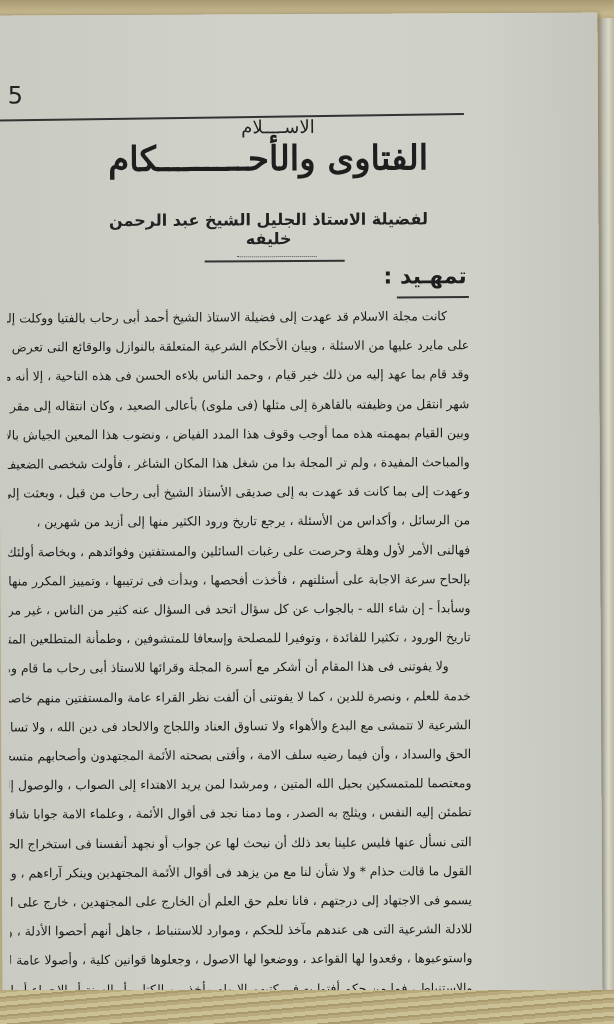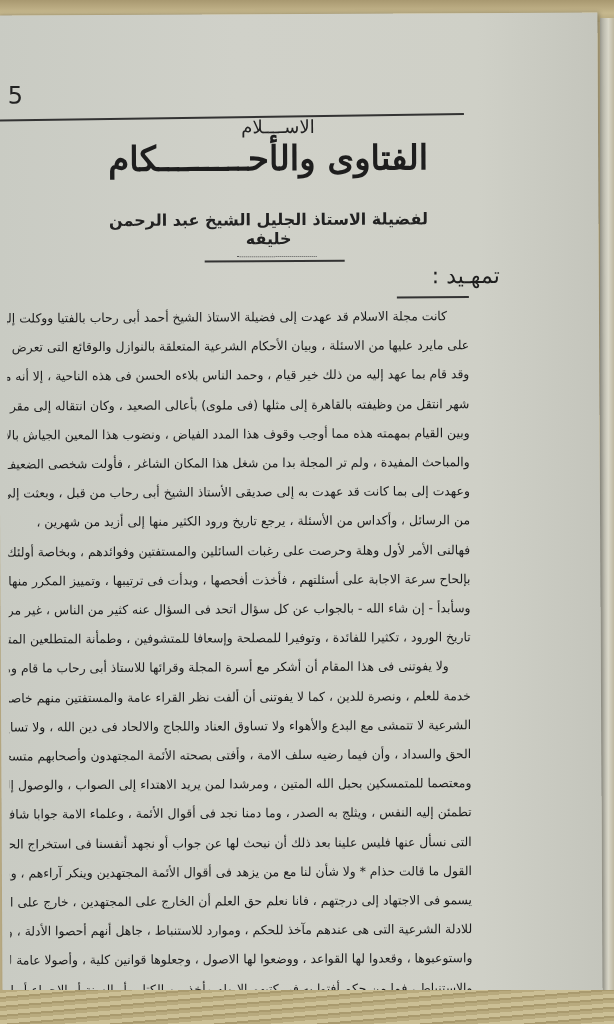--- a/index.html
+++ b/index.html
@@ -51,21 +51,21 @@
     direction:rtl; font-size:16px; color:#222; font-weight:bold;
   }
   .author-rule {
     position:absolute; top:246px; left:206px; width:140px; height:2px; background:#333;
   }
   .author-rule-dots {
     position:absolute; top:242px; left:238px; width:80px; border-top:1px dotted #555;
   }
   .section-head {
     position:absolute; top:250px; left:380px; width:88px; text-align:right;
-    direction:rtl; font-size:22px; color:#1e1e1e; font-weight:normal;margin-left:33px;
+    direction:rtl; font-size:22px; color:#1e1e1e; font-weight:bold;
   }
   .section-rule {
     position:absolute; top:283px; left:398px; width:72px; height:2px; background:#333;
   }
   .body-text {
     position:absolute; top:288px; left:8px; width:462px;
     direction:rtl; text-align:justify; text-align-last:right;
     font-family:"DejaVu Sans", sans-serif; font-size:12.4px; line-height:29.2px;
     color:#1c1c1c;
   }

